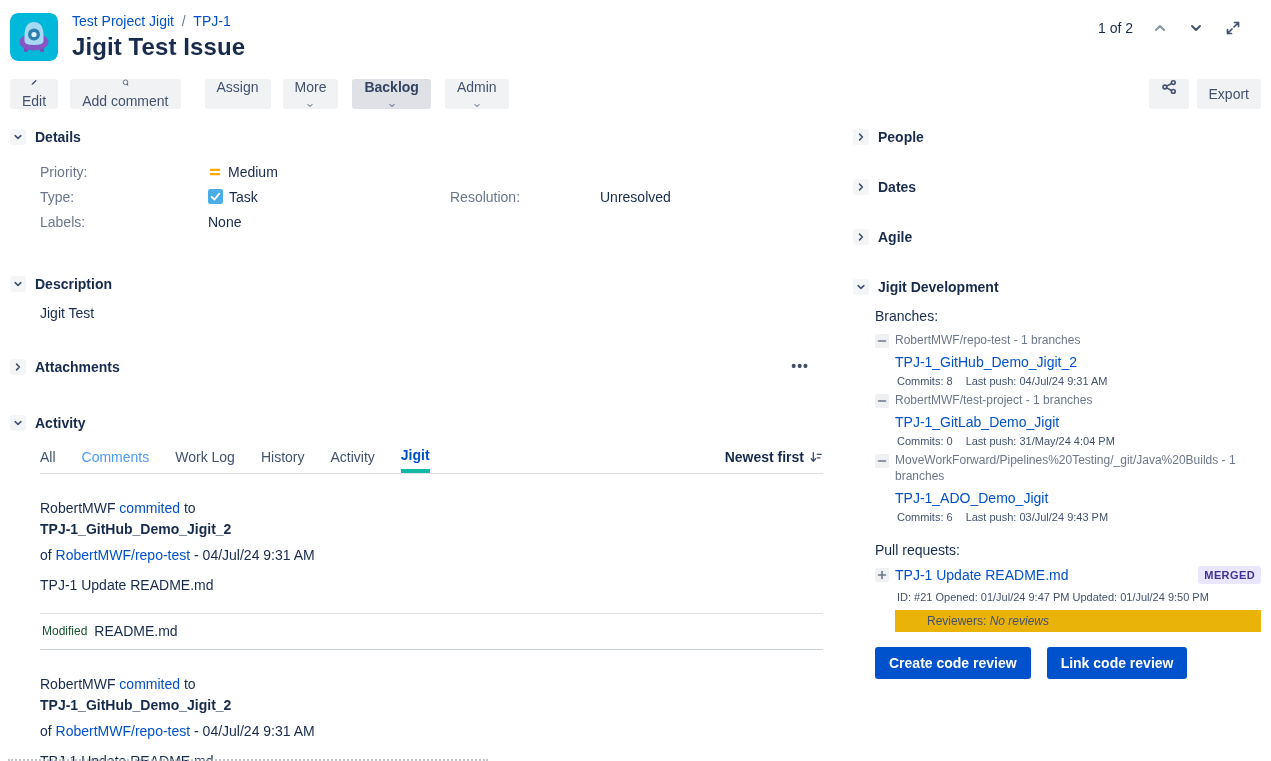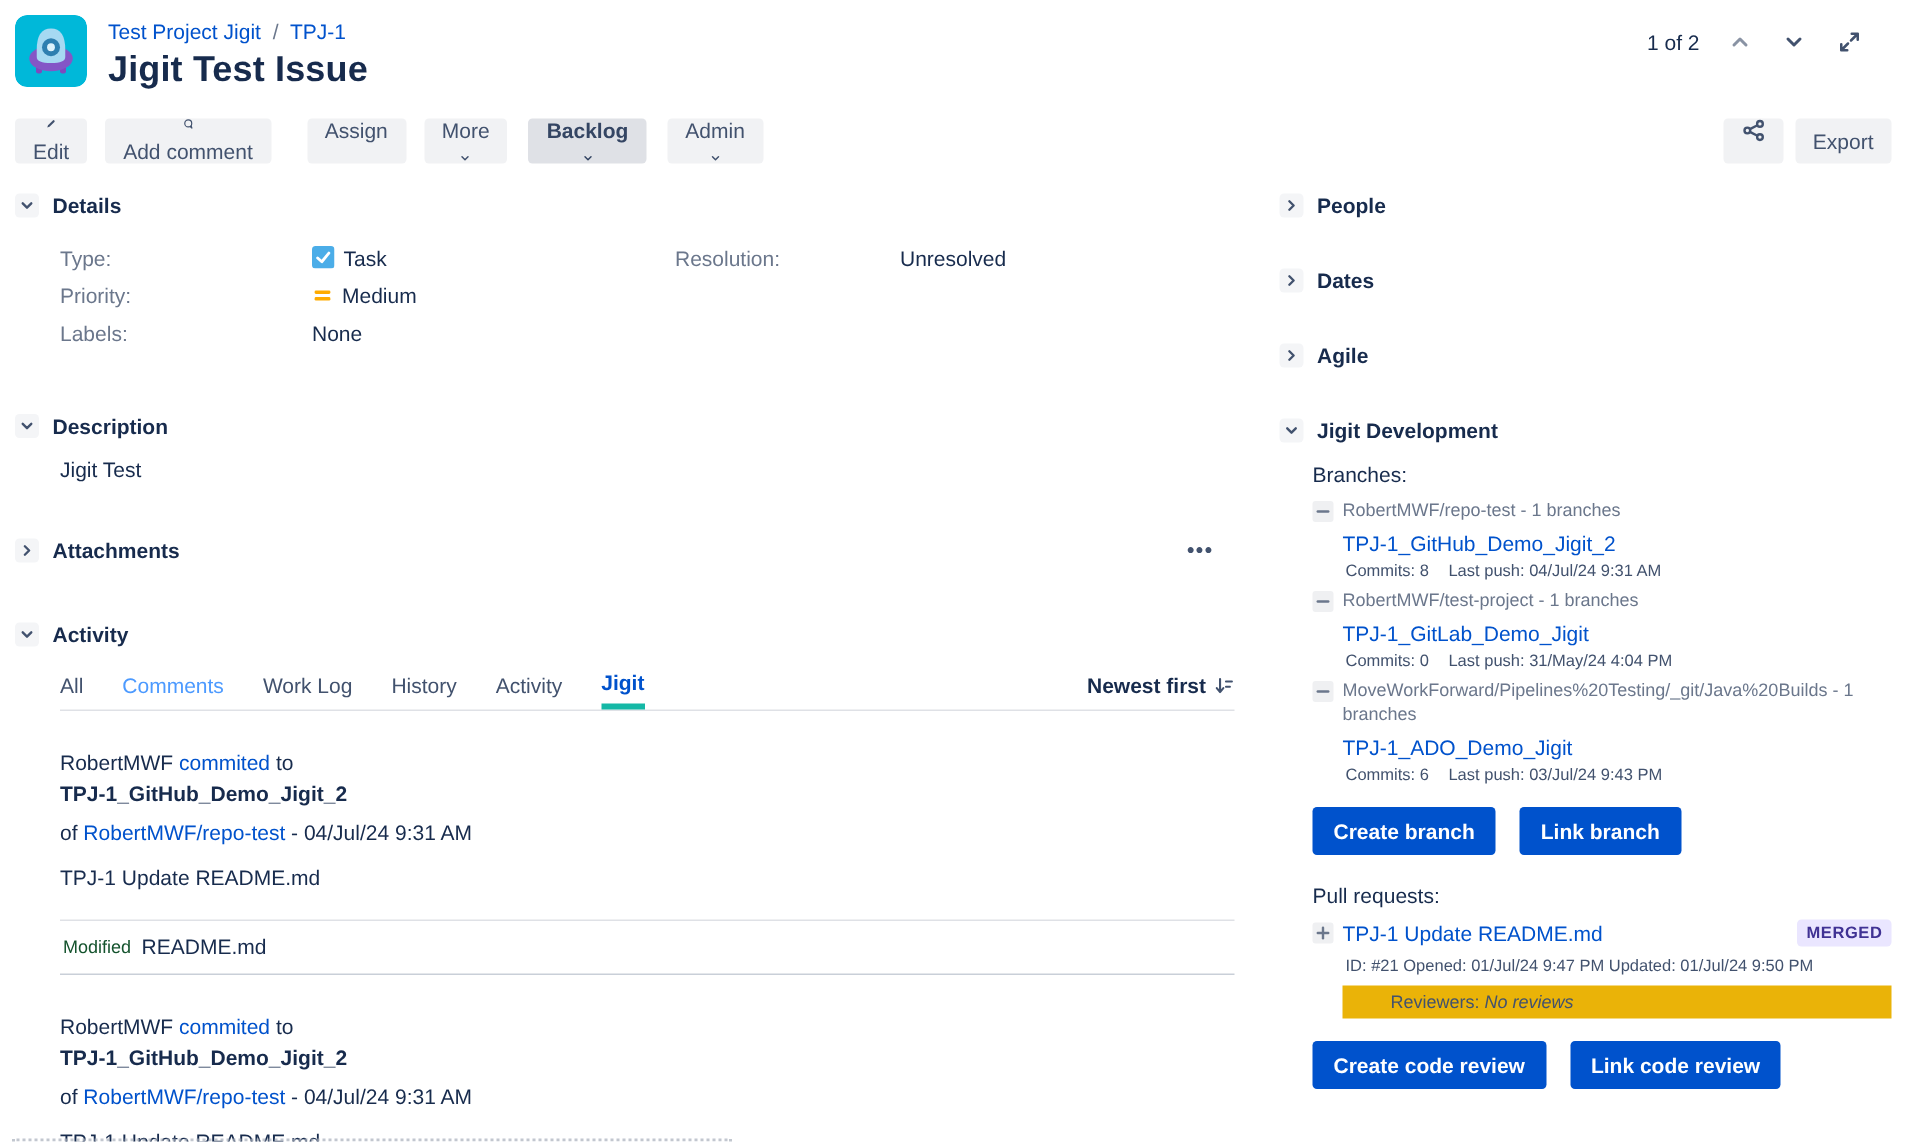--- a/index.html
+++ b/index.html
@@ -6,21 +6,21 @@
   html,body { margin:0; padding:0; }
   body {
     width:1271px; height:761px; overflow:hidden; position:relative;
     background:#fff; color:#172B4D;
     font-family:"Liberation Sans", sans-serif; font-size:14px;
   }
   a { text-decoration:none; }
   .page { padding:10px 10px 0 10px; height:100%; position:relative; }
 
   
-  .hdr { display:flex; gap:14px; align-items:flex-start; position:relative; }
+  .hdr { display:flex; gap:14px; align-items:flex-end; position:relative; }
   .avatar { width:48px; height:48px; border-radius:8px; overflow:hidden; flex:0 0 auto; cursor:pointer; }
   .crumb { font-size:14px; margin-top:3px; }
   .crumb a { color:#0052CC; cursor:pointer; }
   .crumb .sep { color:#6B778C; margin:0 4px; }
   .title { font-size:24px; font-weight:700; color:#172B4D; margin-top:4px; letter-spacing:.1px; }
   .pager { position:absolute; right:18px; top:8px; display:flex; align-items:center; gap:18px; }
   .pager .count { font-size:14px; color:#172B4D; }
   .icon-btn { background:none; border:none; padding:2px; cursor:pointer; display:flex; align-items:center; }
 
   
@@ -215,40 +215,40 @@
         <div class="sec-hdr">
           <span class="twisty">
             <svg width="10" height="10" viewBox="0 0 14 14">
                 <polyline points="3,5 7,9 11,5" fill="none" stroke="#42526E" stroke-width="2.2" stroke-linecap="round" stroke-linejoin="round"></polyline>
               </svg>
           </span>
           <span class="sec-title">Details</span>
         </div>
         <div class="fields">
           <div class="frow">
+            <span class="flabel">Priority:</span>
+            <span class="fval">
+              <svg width="14" height="14" viewBox="0 0 16 16">
+                <rect x="2" y="4.2" width="12" height="2.6" rx="1" fill="#FFAB00"></rect>
+                <rect x="2" y="9.2" width="12" height="2.6" rx="1" fill="#FFAB00"></rect>
+              </svg>
+              <span>Medium</span>
+            </span>
+          </div>
+          <div class="frow">
             <span class="flabel">Type:</span>
             <span class="fval">
               <svg width="15" height="15" viewBox="0 0 16 16">
                 <rect width="16" height="16" rx="2.5" fill="#4BADE8"></rect>
                 <polyline points="4,8.5 7,11.2 12,5" fill="none" stroke="#fff" stroke-width="2" stroke-linecap="round" stroke-linejoin="round"></polyline>
               </svg>
               <span>Task</span>
             </span>
             <span class="flabel right">Resolution:</span>
             <span class="fval right">Unresolved</span>
-          </div>
-          <div class="frow">
-            <span class="flabel">Priority:</span>
-            <span class="fval">
-              <svg width="14" height="14" viewBox="0 0 16 16">
-                <rect x="2" y="4.2" width="12" height="2.6" rx="1" fill="#FFAB00"></rect>
-                <rect x="2" y="9.2" width="12" height="2.6" rx="1" fill="#FFAB00"></rect>
-              </svg>
-              <span>Medium</span>
-            </span>
           </div>
           <div class="frow">
             <span class="flabel">Labels:</span>
             <span class="fval">None</span>
           </div>
         </div>
       </div>
 
       <div class="desc-sec">
         <div class="sec-hdr">
@@ -424,24 +424,20 @@
                 </svg>
             </span>
             <div class="repo">MoveWorkForward/Pipelines%20Testing/_git/Java%20Builds - 1 branches</div>
             <a class="bname">TPJ-1_ADO_Demo_Jigit</a>
             <div class="meta">
               <span>Commits: 6</span>
               <span>Last push: 03/Jul/24 9:43 PM</span>
             </div>
           </div>
 
-          <div class="btn-row">
-            <button class="btn-primary">Create branch</button>
-            <button class="btn-primary">Link branch</button>
-          </div>
 
           <div class="grp-label pr-label">Pull requests:</div>
 
           <div class="bgroup">
             <span class="sq-icon">
               <svg width="10" height="10" viewBox="0 0 10 10">
                 <line x1="1.5" y1="5" x2="8.5" y2="5" stroke="#6B778C" stroke-width="1.6" stroke-linecap="round"></line>
                 <line x1="5" y1="1.5" x2="5" y2="8.5" stroke="#6B778C" stroke-width="1.6" stroke-linecap="round"></line>
               </svg>
             </span>

